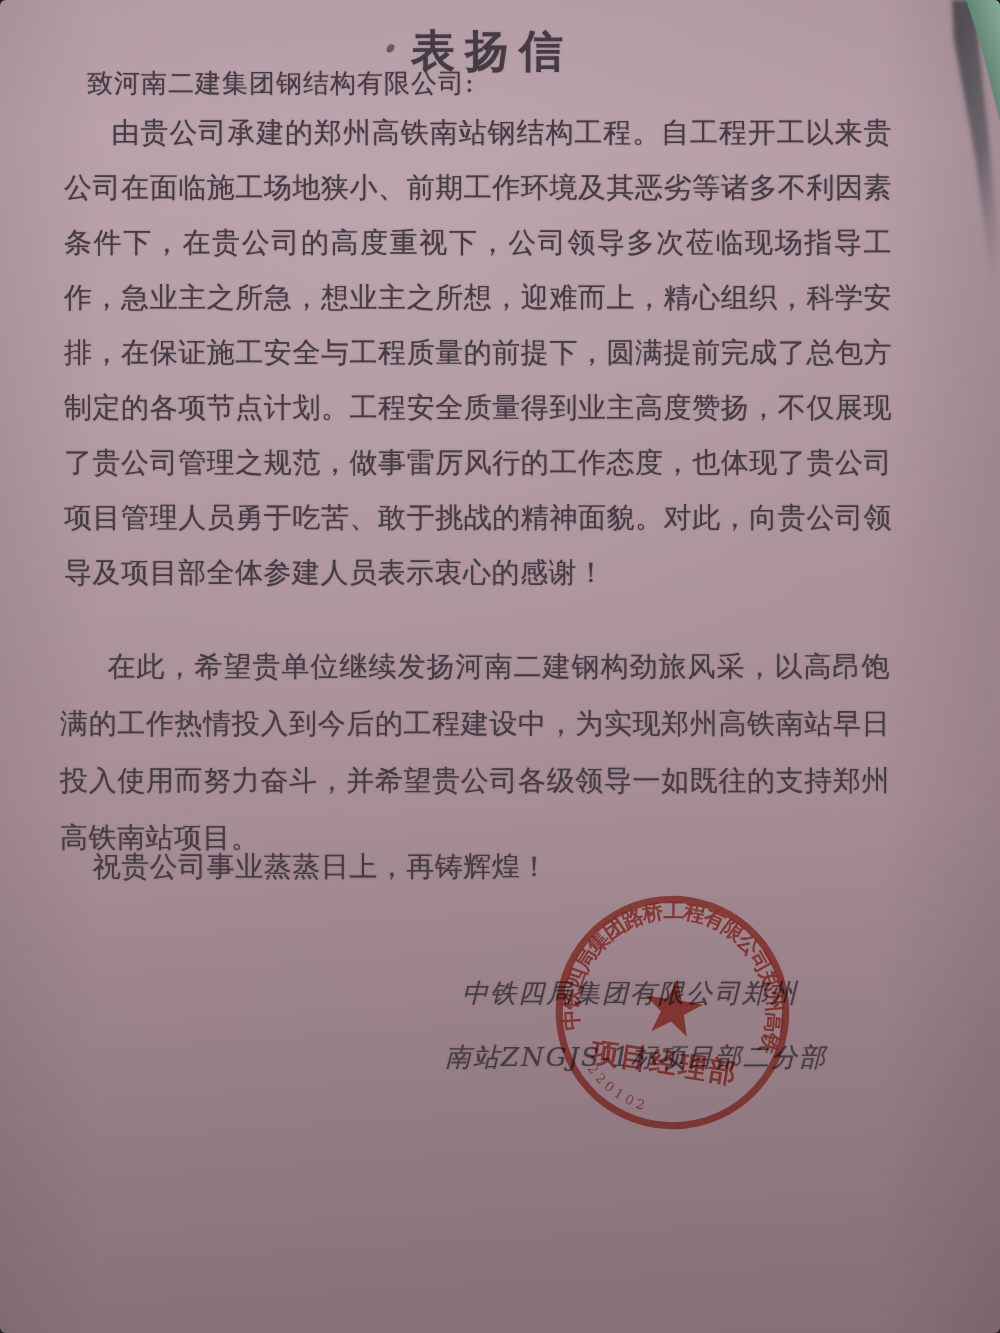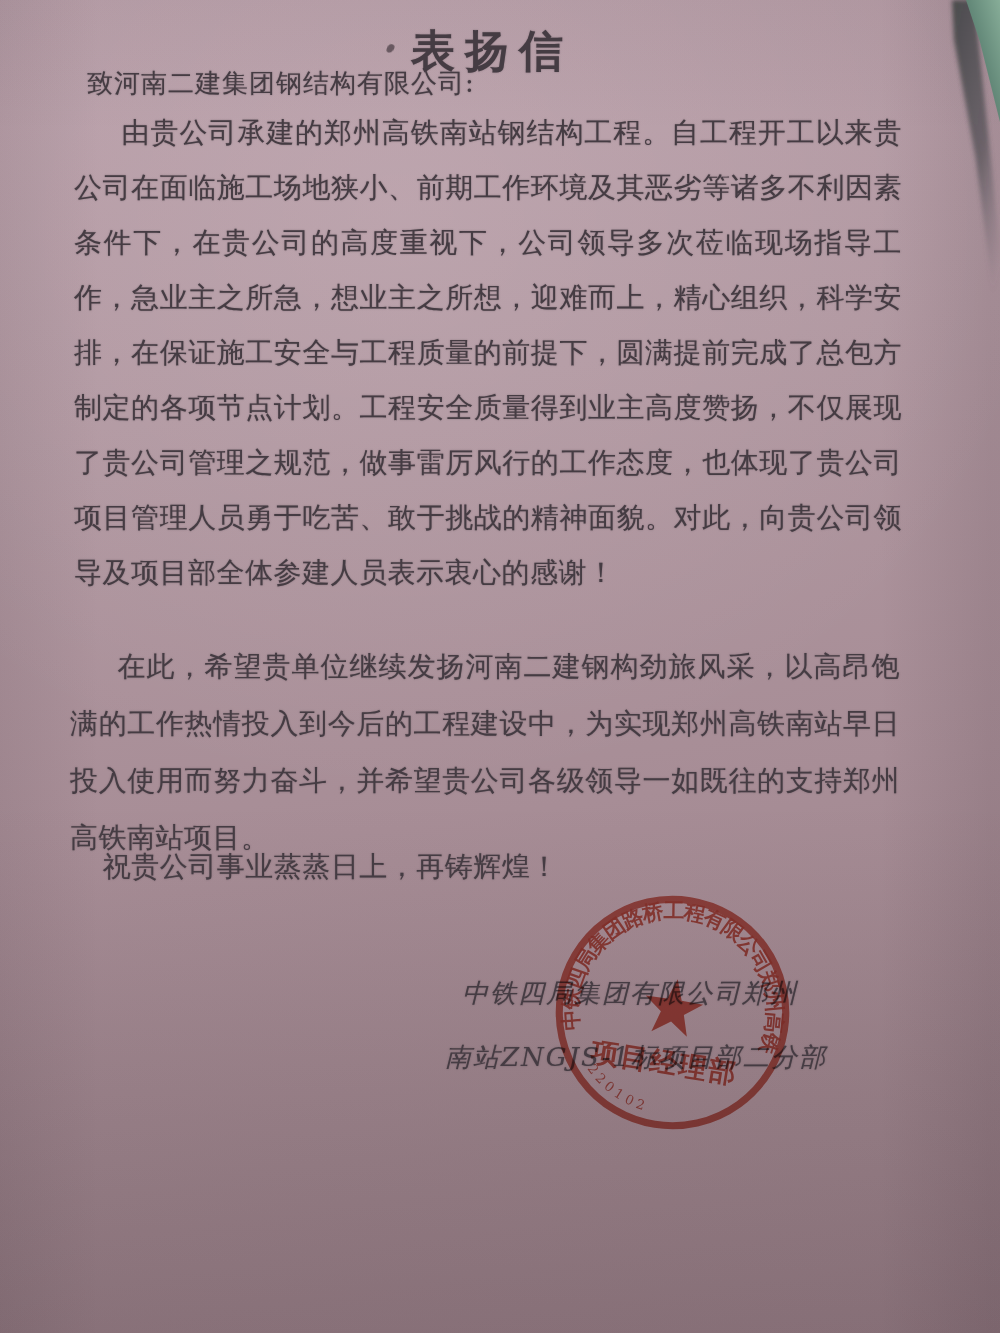--- a/index.html
+++ b/index.html
@@ -2,20 +2,21 @@
 <html><head>
 <meta charset="utf-8">
 <style>
   html,body{margin:0;padding:0;background:#222;}
   .photo{
     position:relative;
     width:1000px;height:1333px;
     overflow:hidden;
     font-family:"DejaVu Serif","Liberation Serif",serif;
     background:linear-gradient(172deg,#b89ea8 0%,#b097a0 30%,#a78d96 60%,#9d848c 82%,#977e86 100%);
+    border-radius:6px;
   }
   
   .shade{
     position:absolute;inset:0;pointer-events:none;
     background:
       radial-gradient(120% 80% at 40% 16%, rgba(255,240,245,0.12), rgba(0,0,0,0) 55%),
       linear-gradient(to bottom, rgba(30,20,26,0.05) 0%, rgba(0,0,0,0) 10%, rgba(0,0,0,0) 60%, rgba(35,22,30,0.10) 88%, rgba(35,22,30,0.15) 100%),
       linear-gradient(to right, rgba(35,22,30,0.08) 0%, rgba(0,0,0,0) 10%, rgba(0,0,0,0) 88%, rgba(35,22,30,0.10) 99%);
   }
   .txt{
@@ -37,21 +38,20 @@
   }
   .salutation{
     top:66px;left:87px;
     font-size:26px;letter-spacing:1px;
   }
   .para{
     font-size:28px;
     letter-spacing:0.5px;
     text-align:justify;
     text-justify:inter-character;
-    margin-left:10px;
   }
   .p1{top:105px;left:64px;width:828px;line-height:55px;text-indent:1.7em;}
   .p2{top:638px;left:60px;width:830px;line-height:57px;text-indent:1.7em;}
   .p3{top:850px;left:62px;width:830px;line-height:34px;text-indent:1.1em;}
   .sig{font-size:26px;letter-spacing:2px;line-height:32px;font-style:italic;}
   .sig1{top:977px;left:462px;}
   .sig2{top:1041px;left:445px;text-align:right;}
   .sigdate{top:1107px;left:556px;letter-spacing:5px;}
   .stamp{
     position:absolute;left:545px;top:886px;width:255px;height:255px;

